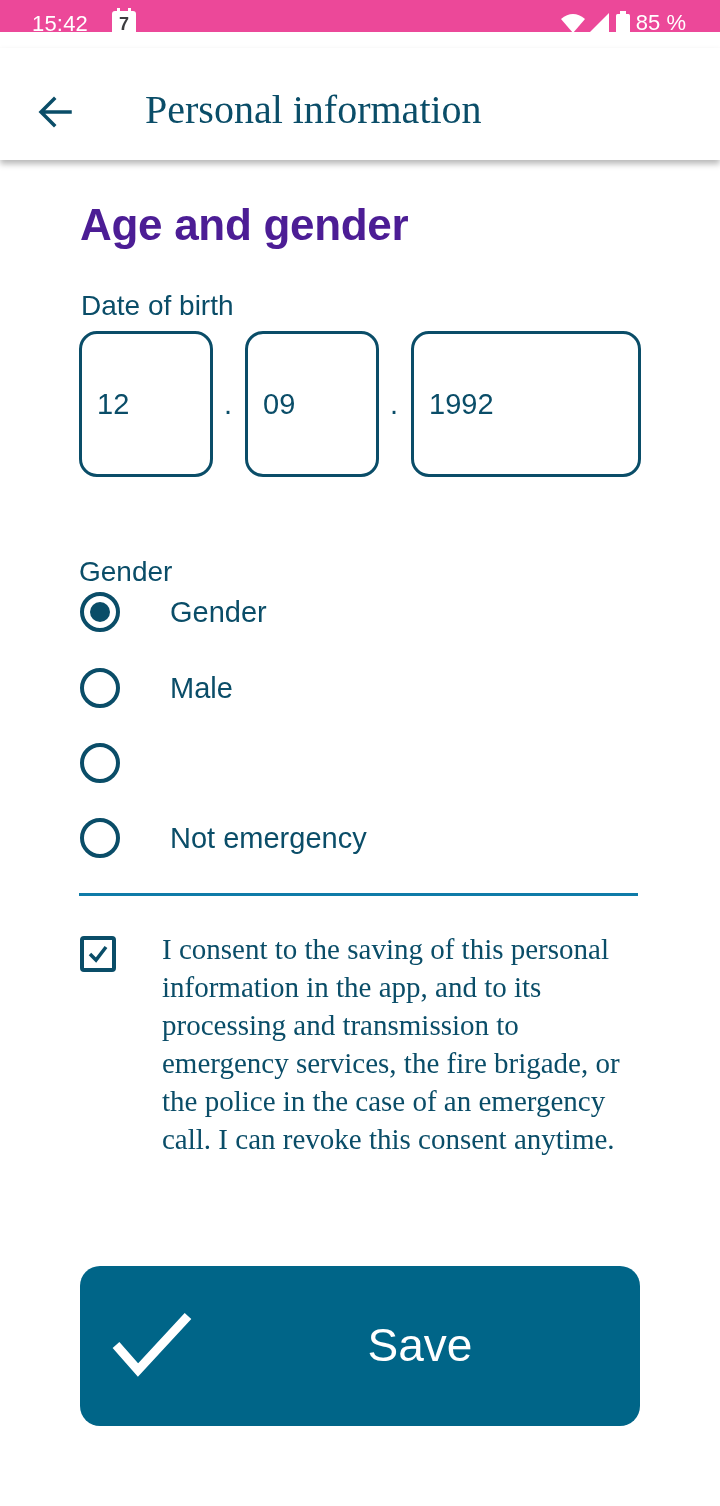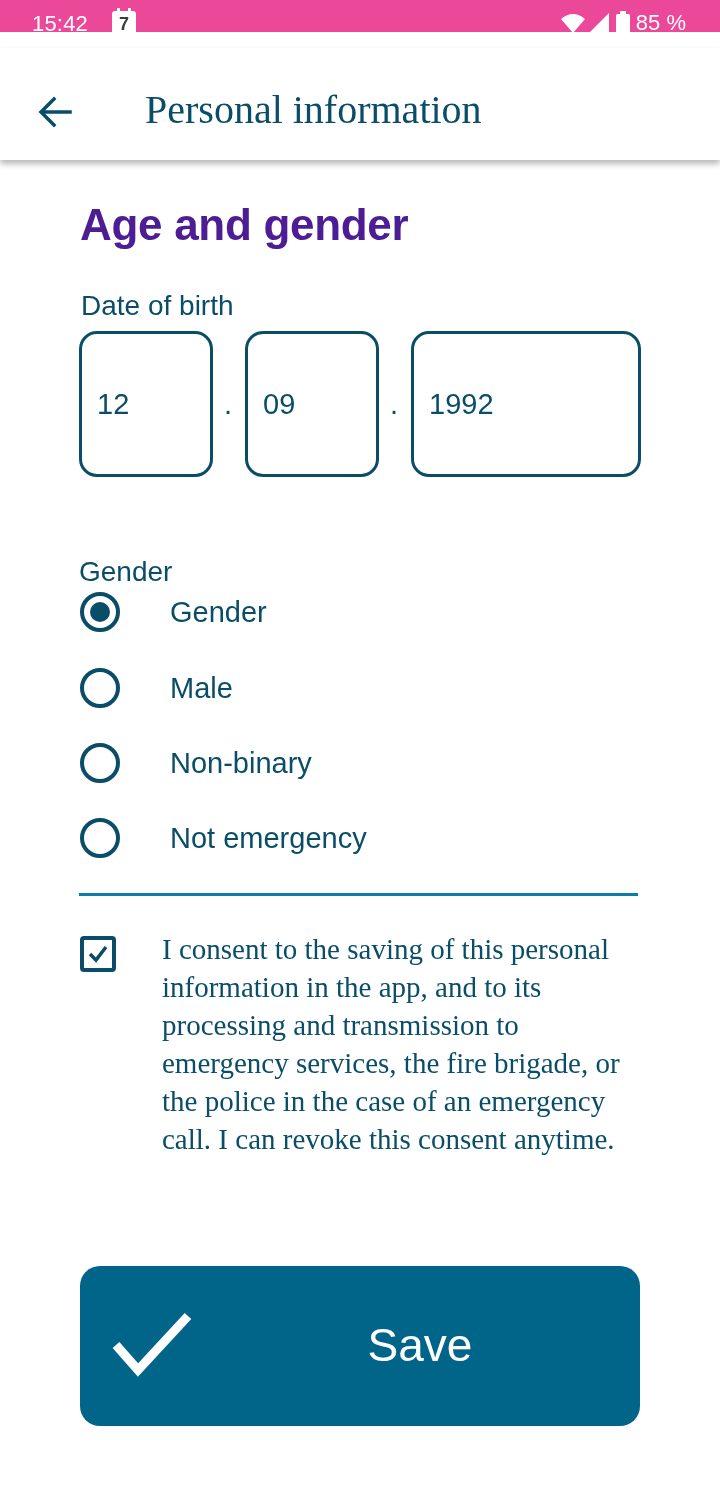--- a/index.html
+++ b/index.html
@@ -146,21 +146,20 @@
   <div class="radio-row r0">
     <span class="radio-circle checked"></span>
     <span class="radio-label">Gender</span>
   </div>
   <div class="radio-row r1">
     <span class="radio-circle"></span>
     <span class="radio-label">Male</span>
   </div>
   <div class="radio-row r2">
     <span class="radio-circle"></span>
-    <span class="radio-label">Non-binary</span>
   </div>
   <div class="radio-row r3">
     <span class="radio-circle"></span>
     <span class="radio-label">Not emergency</span>
   </div>
 
   <div class="divider"></div>
 
   <div class="consent-checkbox">
     <svg width="24" height="24" viewBox="0 0 24 24">

